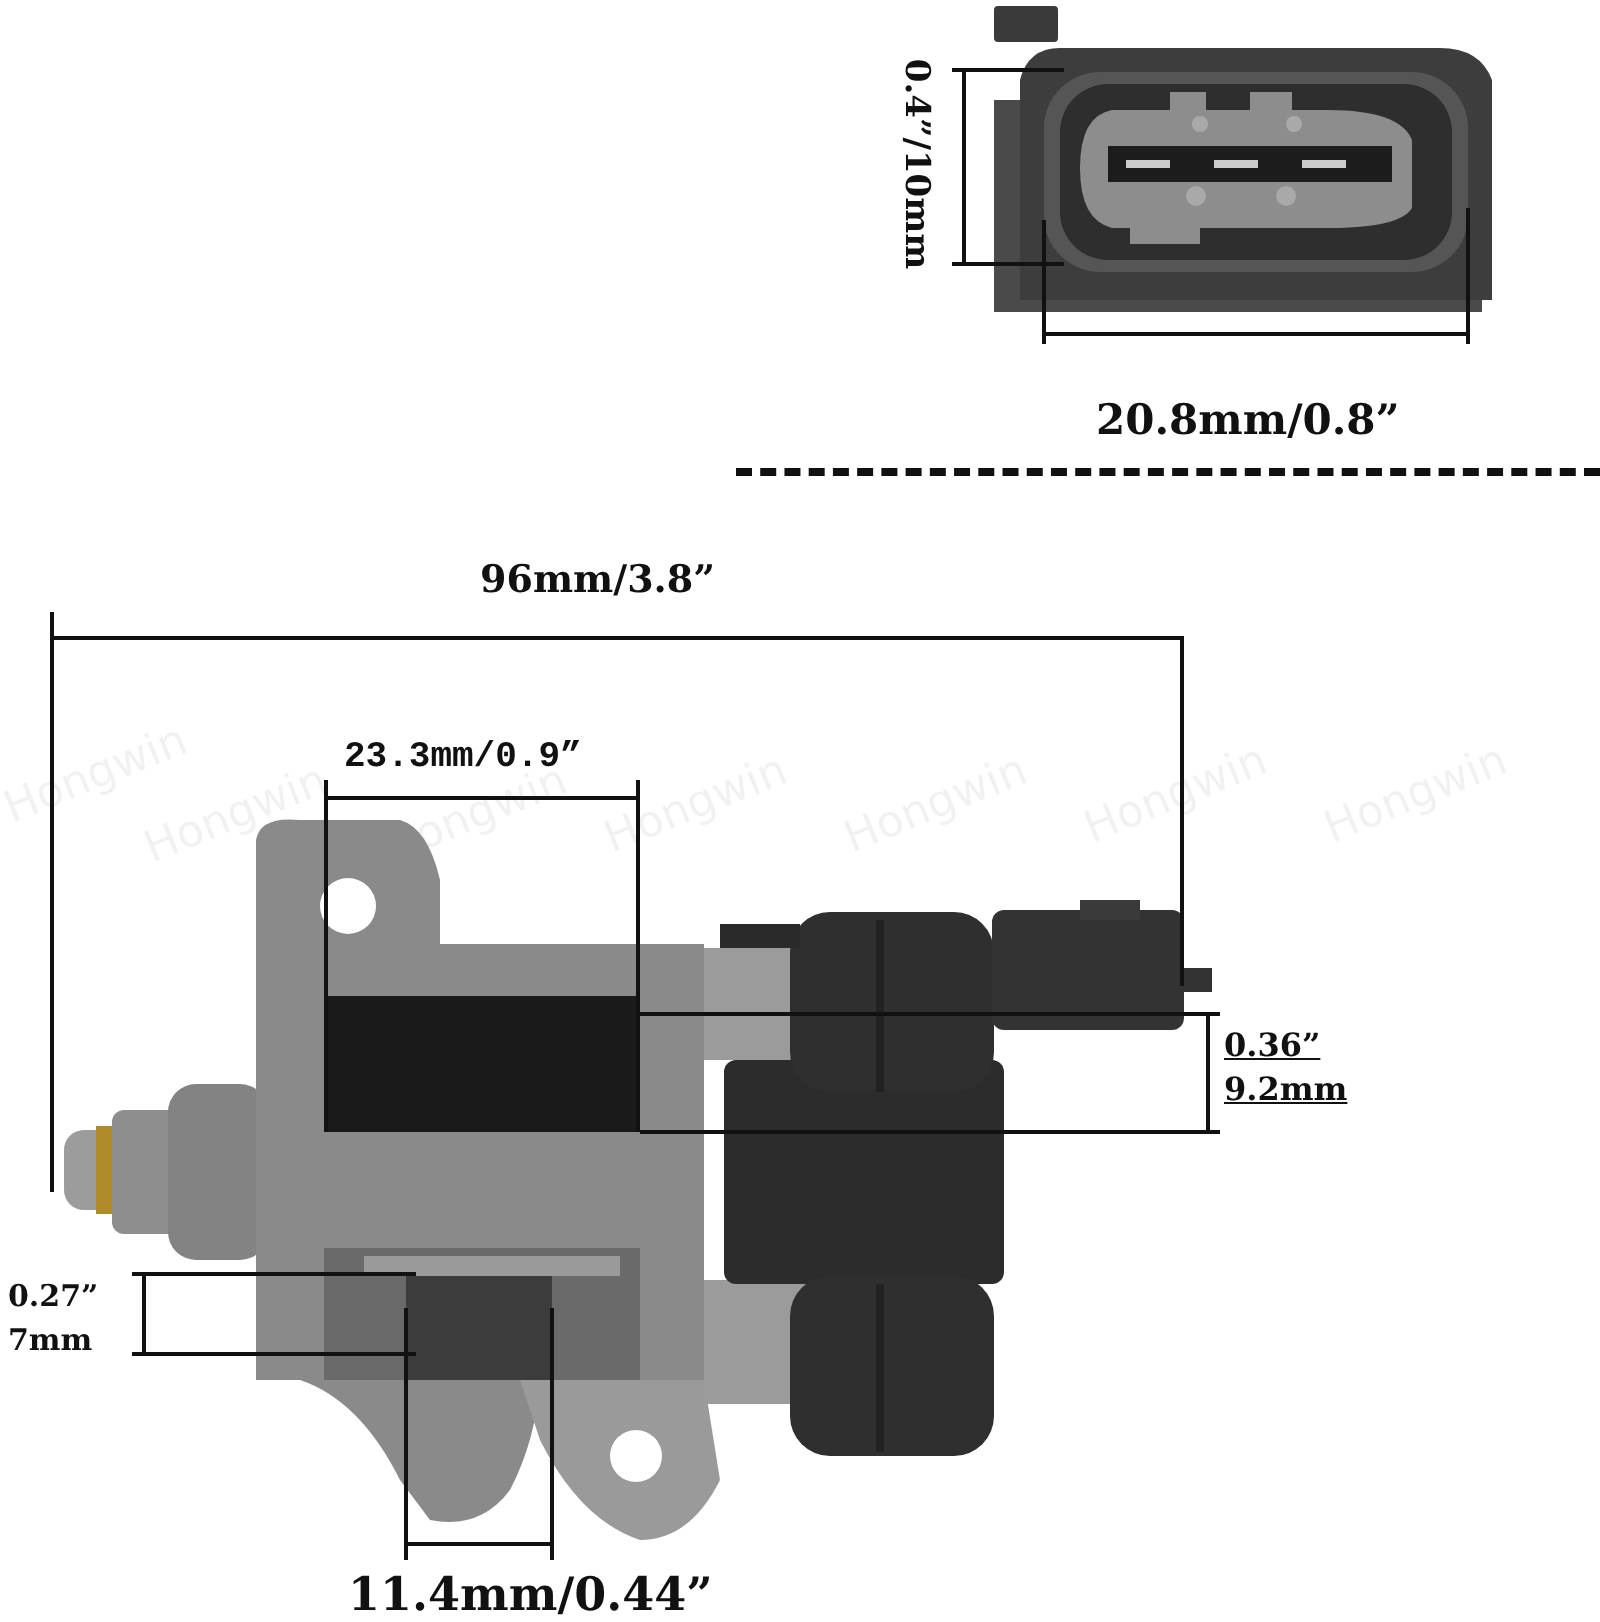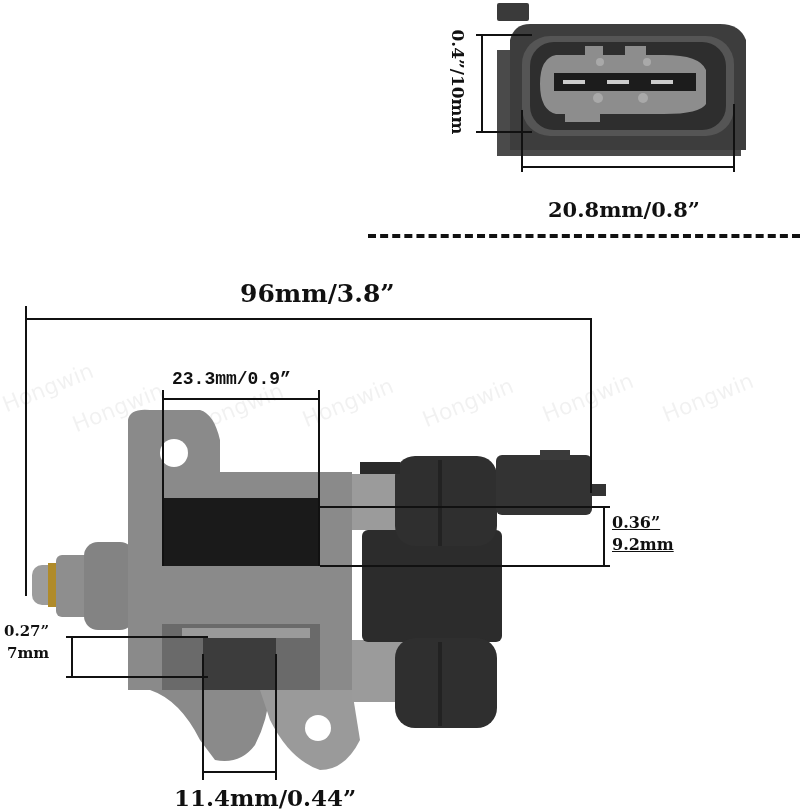--- a/index.html
+++ b/index.html
@@ -91,42 +91,42 @@
   <div class="line" style="left:521px;top:110px;width:2px;height:62px;"></div>
   <div class="line" style="left:733px;top:104px;width:2px;height:68px;"></div>
   <div class="line" style="left:521px;top:166px;width:214px;height:2px;"></div>
   <div class="dim-text abs" style="left:548px;top:172px;font-size:21px;margin-top:25px;">20.8mm/0.8”</div>
 </div>
 
 <div class="abs" style="left:368px;top:234px;width:432px;height:0;border-top:4px dashed #111;"></div>
 
 <div>
 
-  <div class="dim-text abs" style="left:240px;top:279px;font-size:25px;">96mm/3.8”</div>
+  <div class="dim-text abs" style="left:240px;top:279px;font-size:19px;">96mm/3.8”</div>
   <div class="line" style="left:26px;top:318px;width:566px;height:2px;"></div>
   <div class="line" style="left:25px;top:306px;width:2px;height:290px;"></div>
   <div class="line" style="left:590px;top:318px;width:2px;height:175px;"></div>
 
   <div class="dim-text abs" style="left:172px;top:369px;font-size:18px;font-family:Liberation Mono, monospace;">23.3mm/0.9”</div>
   <div class="line" style="left:162px;top:398px;width:158px;height:2px;"></div>
   <div class="line" style="left:162px;top:390px;width:2px;height:176px;"></div>
   <div class="line" style="left:318px;top:390px;width:2px;height:176px;"></div>
 
   <div class="line" style="left:320px;top:506px;width:290px;height:2px;"></div>
   <div class="line" style="left:320px;top:565px;width:290px;height:2px;"></div>
   <div class="line" style="left:603px;top:506px;width:2px;height:61px;"></div>
   <div class="dim-text abs" style="left:612px;top:512px;font-size:16px;line-height:22px;text-decoration:underline;">
     <div>0.36”</div>
     <div>9.2mm</div>
   </div>
 
   <div class="line" style="left:66px;top:636px;width:142px;height:2px;"></div>
   <div class="line" style="left:66px;top:676px;width:142px;height:2px;"></div>
   <div class="line" style="left:71px;top:636px;width:2px;height:42px;"></div>
-  <div class="dim-text abs" style="left:4px;top:620px;font-size:15px;line-height:22px;text-align:right;">
+  <div class="dim-text abs" style="left:4px;top:637px;font-size:15px;line-height:22px;">
     <div>0.27”</div>
     <div>7mm</div>
   </div>
 
   <div class="line" style="left:202px;top:654px;width:2px;height:126px;"></div>
   <div class="line" style="left:275px;top:654px;width:2px;height:126px;"></div>
   <div class="line" style="left:202px;top:771px;width:75px;height:2px;"></div>
   <div class="dim-text abs" style="left:174px;top:784px;font-size:23px;">11.4mm/0.44”</div>
 </div>
 

